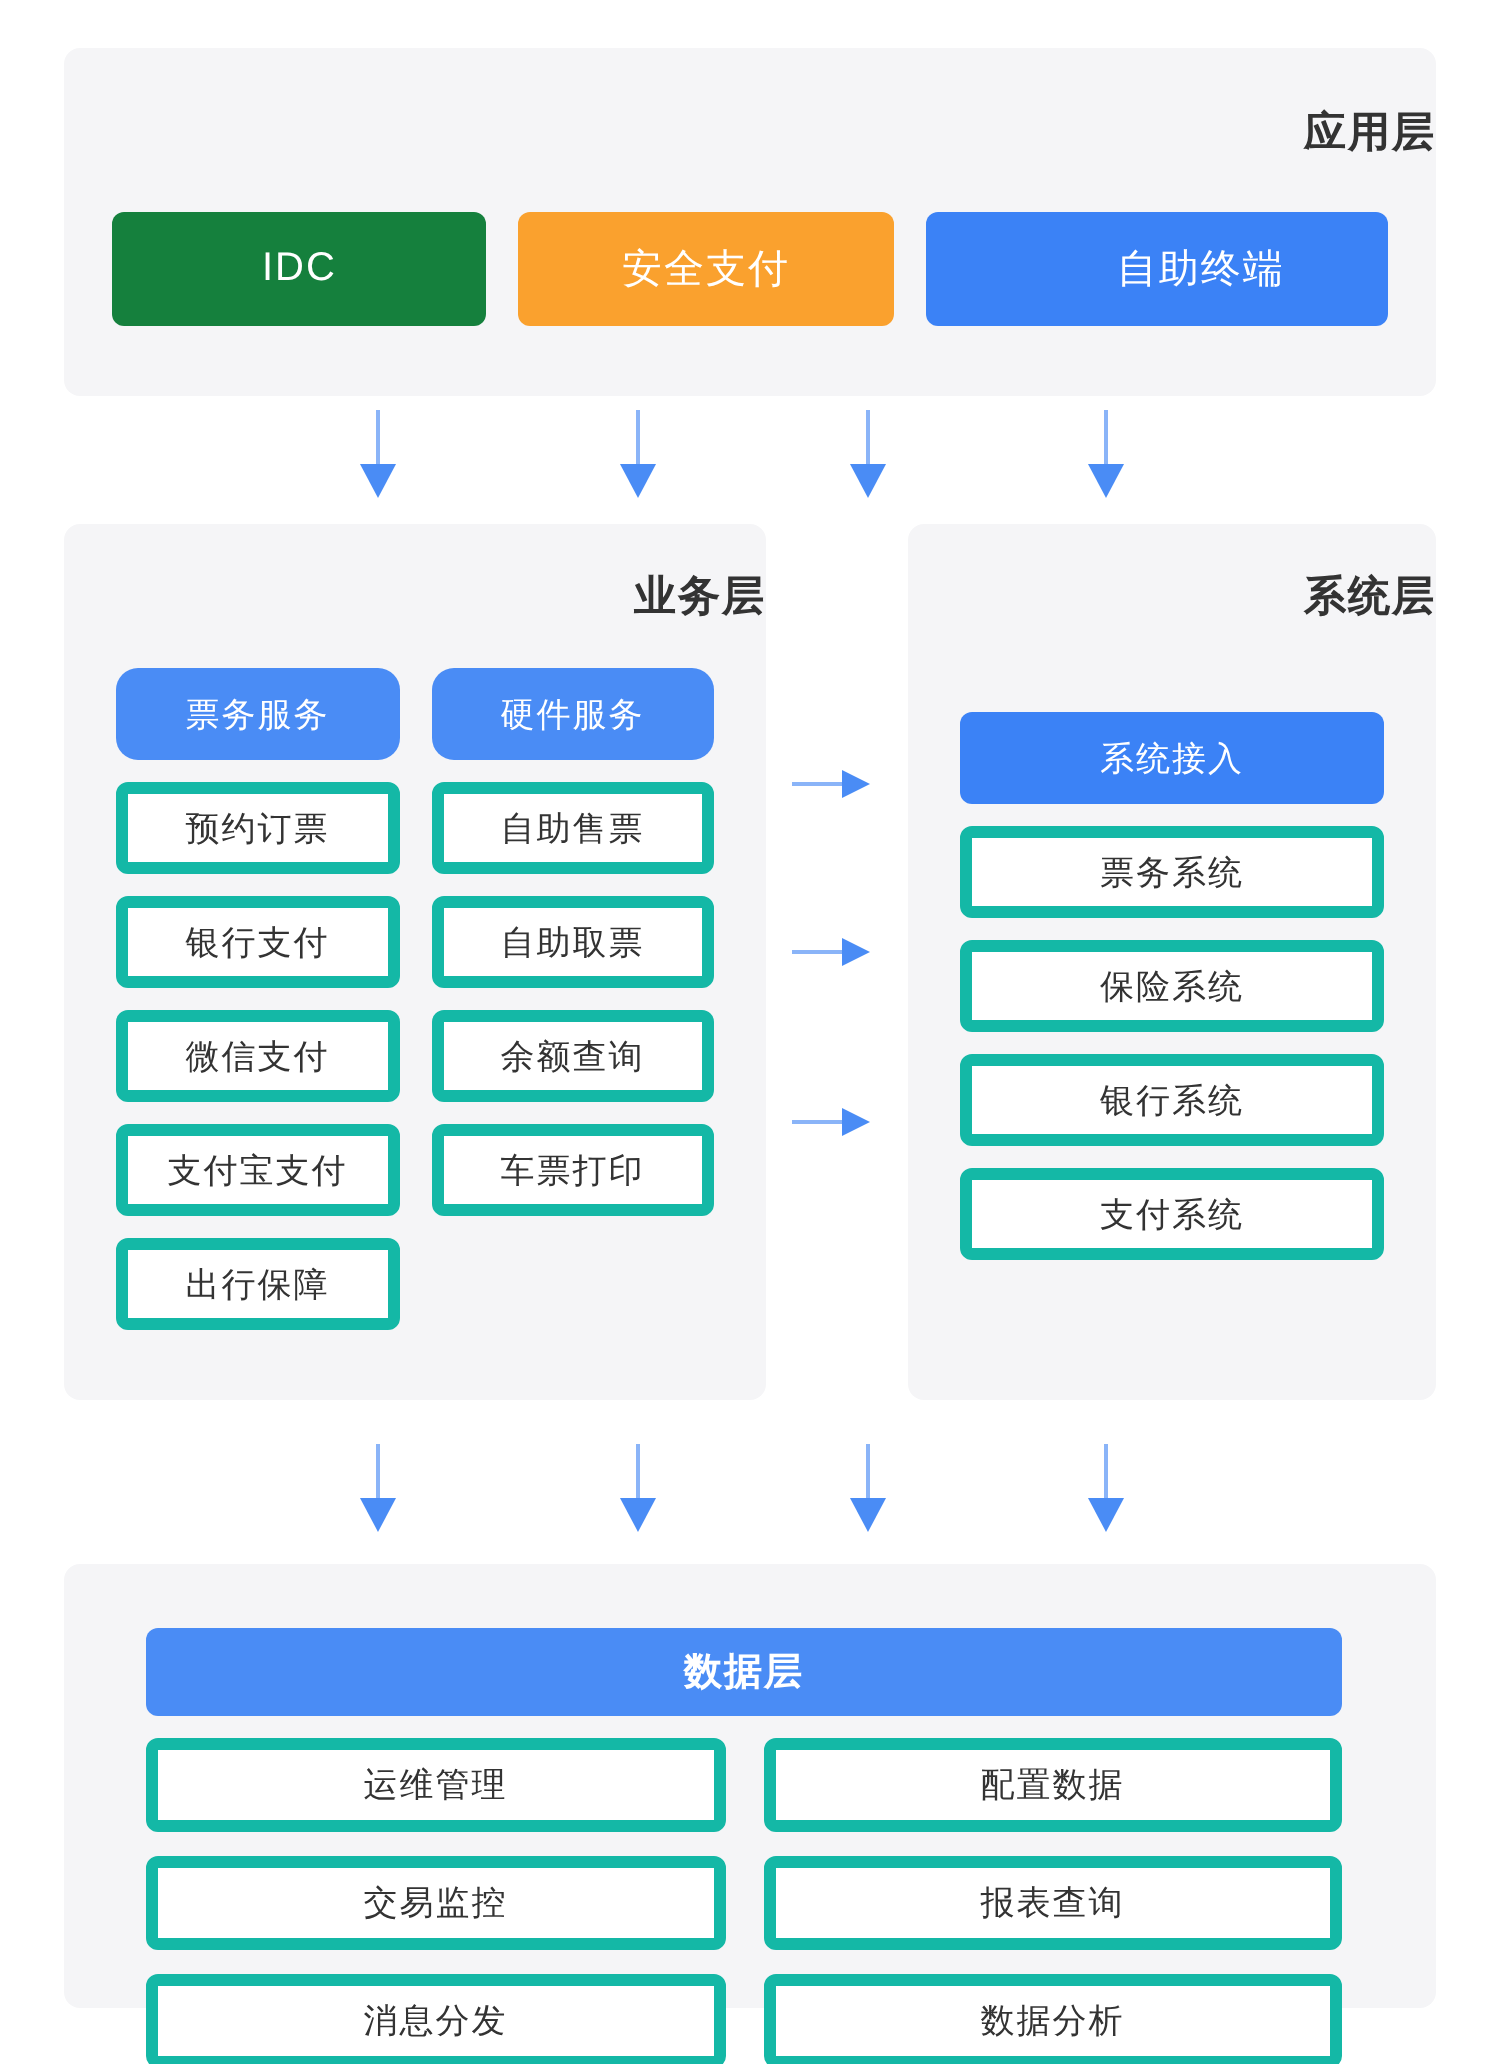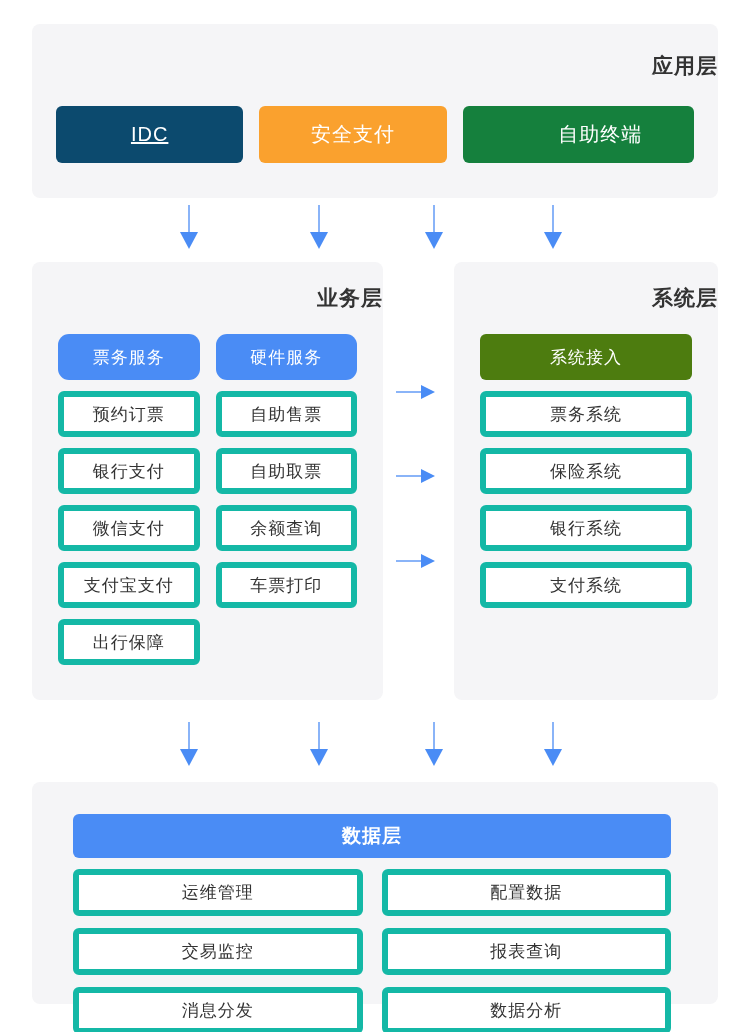--- a/index.html
+++ b/index.html
@@ -61,23 +61,23 @@
     flex: 1 1 0;
     height: 57px;
     border-radius: 6px;
     display: flex;
     align-items: center;
     justify-content: center;
     font-size: 20px;
     color: #ffffff;
     letter-spacing: 1px;
   }
-  .chip-blue   { background: #0c4a6e; text-decoration: underline; }
+  .chip-blue   { background: #15803d; }
   .chip-orange { background: #faa12e; }
-  .chip-green  { background: #15803d; padding-left: 44px; }
+  .chip-green  { background: #3b82f6; padding-left: 44px; }
 
   
   #biz-panel {
     left: 32px;
     top: 262px;
     width: 351px;
     height: 438px;
   }
   #biz-panel .panel-title {
     margin-top: 22px;
@@ -127,22 +127,23 @@
     background: #ffffff;
     border: 6px solid #14b8a6;
     color: #333333;
   }
   .cell-blue {
     background: #4a8cf5;
     color: #ffffff;
     border-radius: 11px;
   }
   .cell-green {
-    background: #4d7c0f;
+    background: #3b82f6;
     color: #ffffff;
+    margin-top: 22px;
   }
 
   
   #data-panel {
     left: 32px;
     top: 782px;
     width: 686px;
     height: 222px;
   }
   .data-bar {

